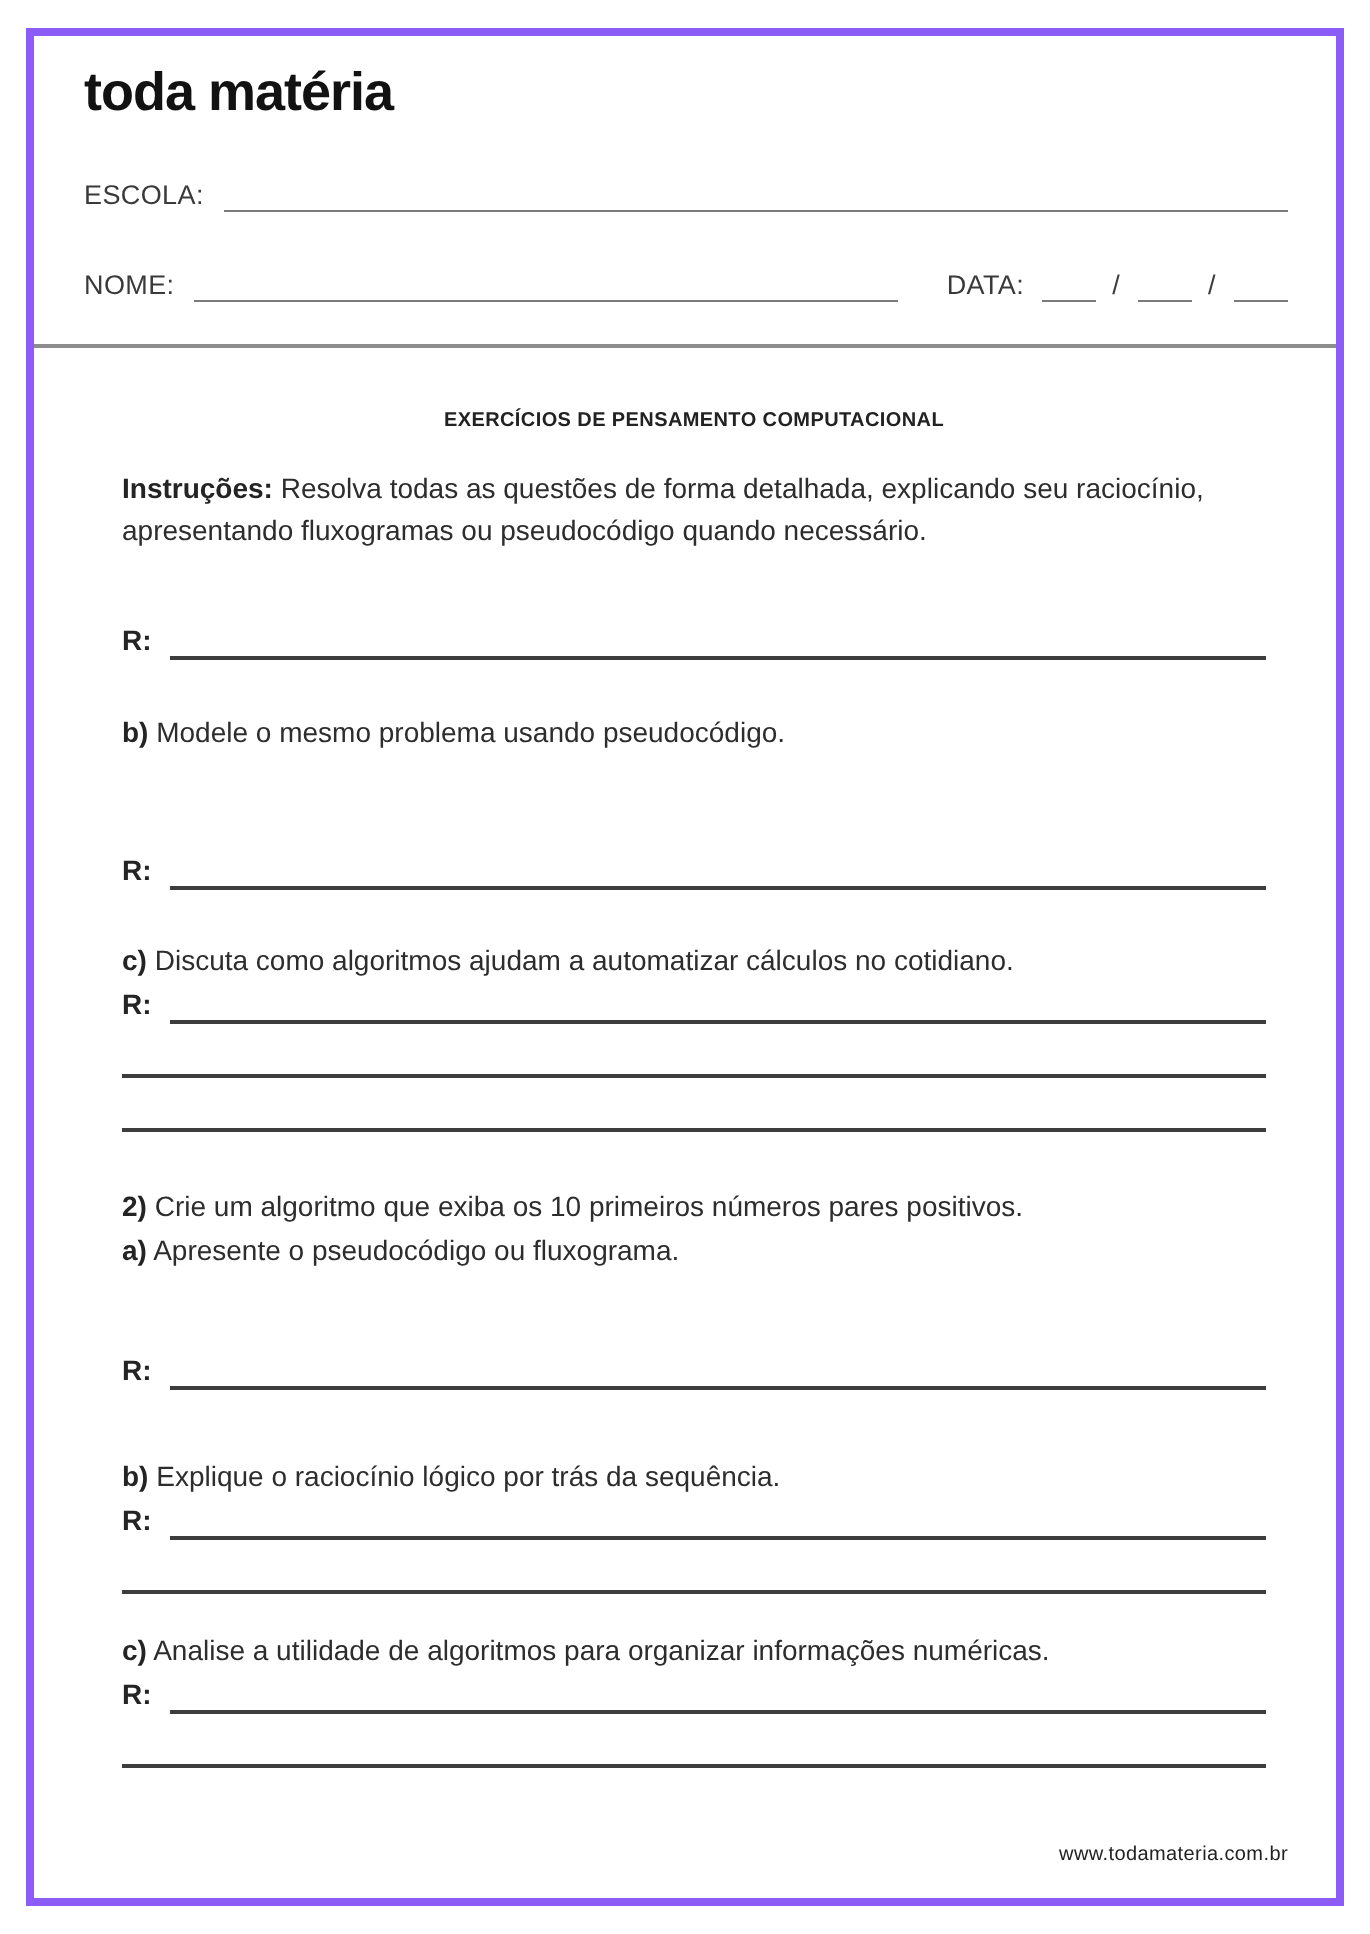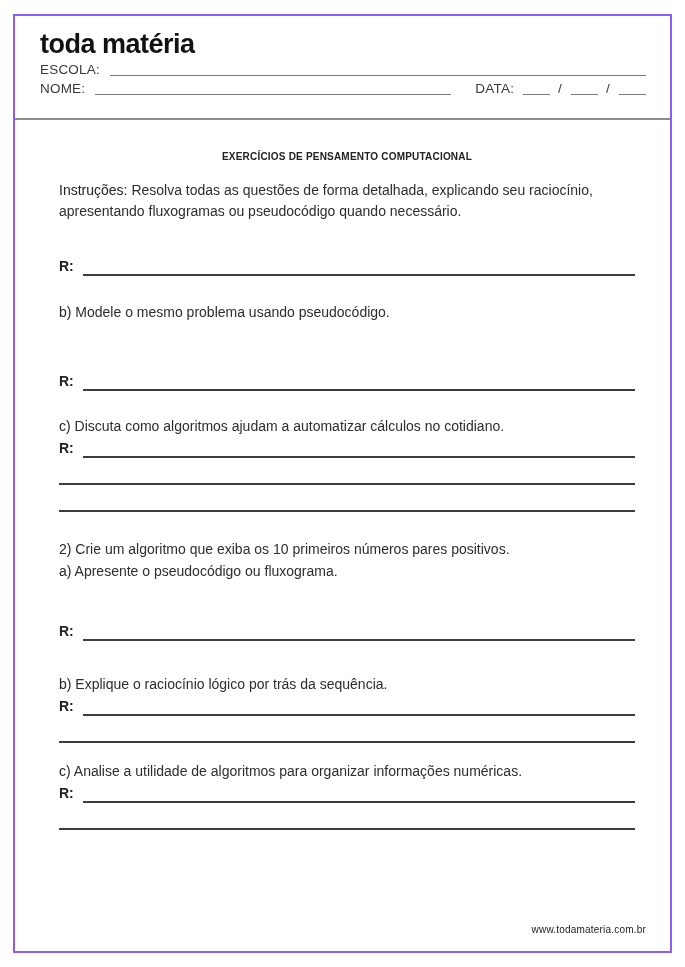--- a/index.html
+++ b/index.html
@@ -7,35 +7,35 @@
   body {
     width: 685px; height: 967px;
     background: #ffffff;
     font-family: "Liberation Sans", "DejaVu Sans", sans-serif;
     color: #2d2d2d;
     position: relative;
   }
   .page {
     position: absolute; left: 13px; top: 14px;
     width: 659px; height: 939px;
-    border: 2px solid #8b5cf6;
+    border: 4px solid #8b5cf6;
     background: #ffffff;
   }
   
   .hdr {
     border-bottom: 2px solid #8d8d8d;
     padding: 13px 24px 21px 25px;
   }
   .logo {
     font-size: 27px; font-weight: 700; color: #121212;
     letter-spacing: -0.5px; line-height: 30px;
   }
   .field-row {
-    display: flex; align-items: flex-start;
-    margin-top: 2px;
+    display: flex; align-items: flex-end;
+    margin-top: 28px;
     font-size: 13.5px; color: #3a3a3a; letter-spacing: 0.2px;
   }
   .field-label { line-height: 17px; white-space: nowrap; }
   .field-line {
     flex: 1; height: 15px; margin-left: 10px;
     border-bottom: 1.5px solid #7a7a7a;
   }
   .date-label { margin-left: 24px; }
   .date-line {
     width: 27px; height: 15px; margin-left: 9px;
@@ -46,21 +46,21 @@
   .main {
     padding: 0 35px 0 44px;
     font-size: 14px; line-height: 21px;
   }
   .title {
     margin: 27px 0 0; text-align: center;
     font-size: 10px; font-weight: 700; color: #222222;
     letter-spacing: 0.2px; line-height: 20px;
   }
   .para { margin: 13px 0 0; }
-  .bold { font-weight: 400; color: #242424; }
+  .bold { font-weight: 700; color: #242424; }
   .q-block { margin: 14px 0 0; line-height: 22px; }
   .q1-wrap { max-width: 562px; }
   .answer-row { display: flex; align-items: flex-end; gap: 9px; }
   .r-label { font-weight: 700; line-height: 19px; color: #242424; }
   .ans-line { flex: 1; height: 16px; border-bottom: 2px solid #3d3d3d; }
   .extra-line { height: 27px; border-bottom: 2px solid #3d3d3d; }
   .mt2  { margin-top: 2px; }
   .mt17 { margin-top: 17px; }
   .mt19 { margin-top: 32px; }
   .mt24 { margin-top: 24px; }

